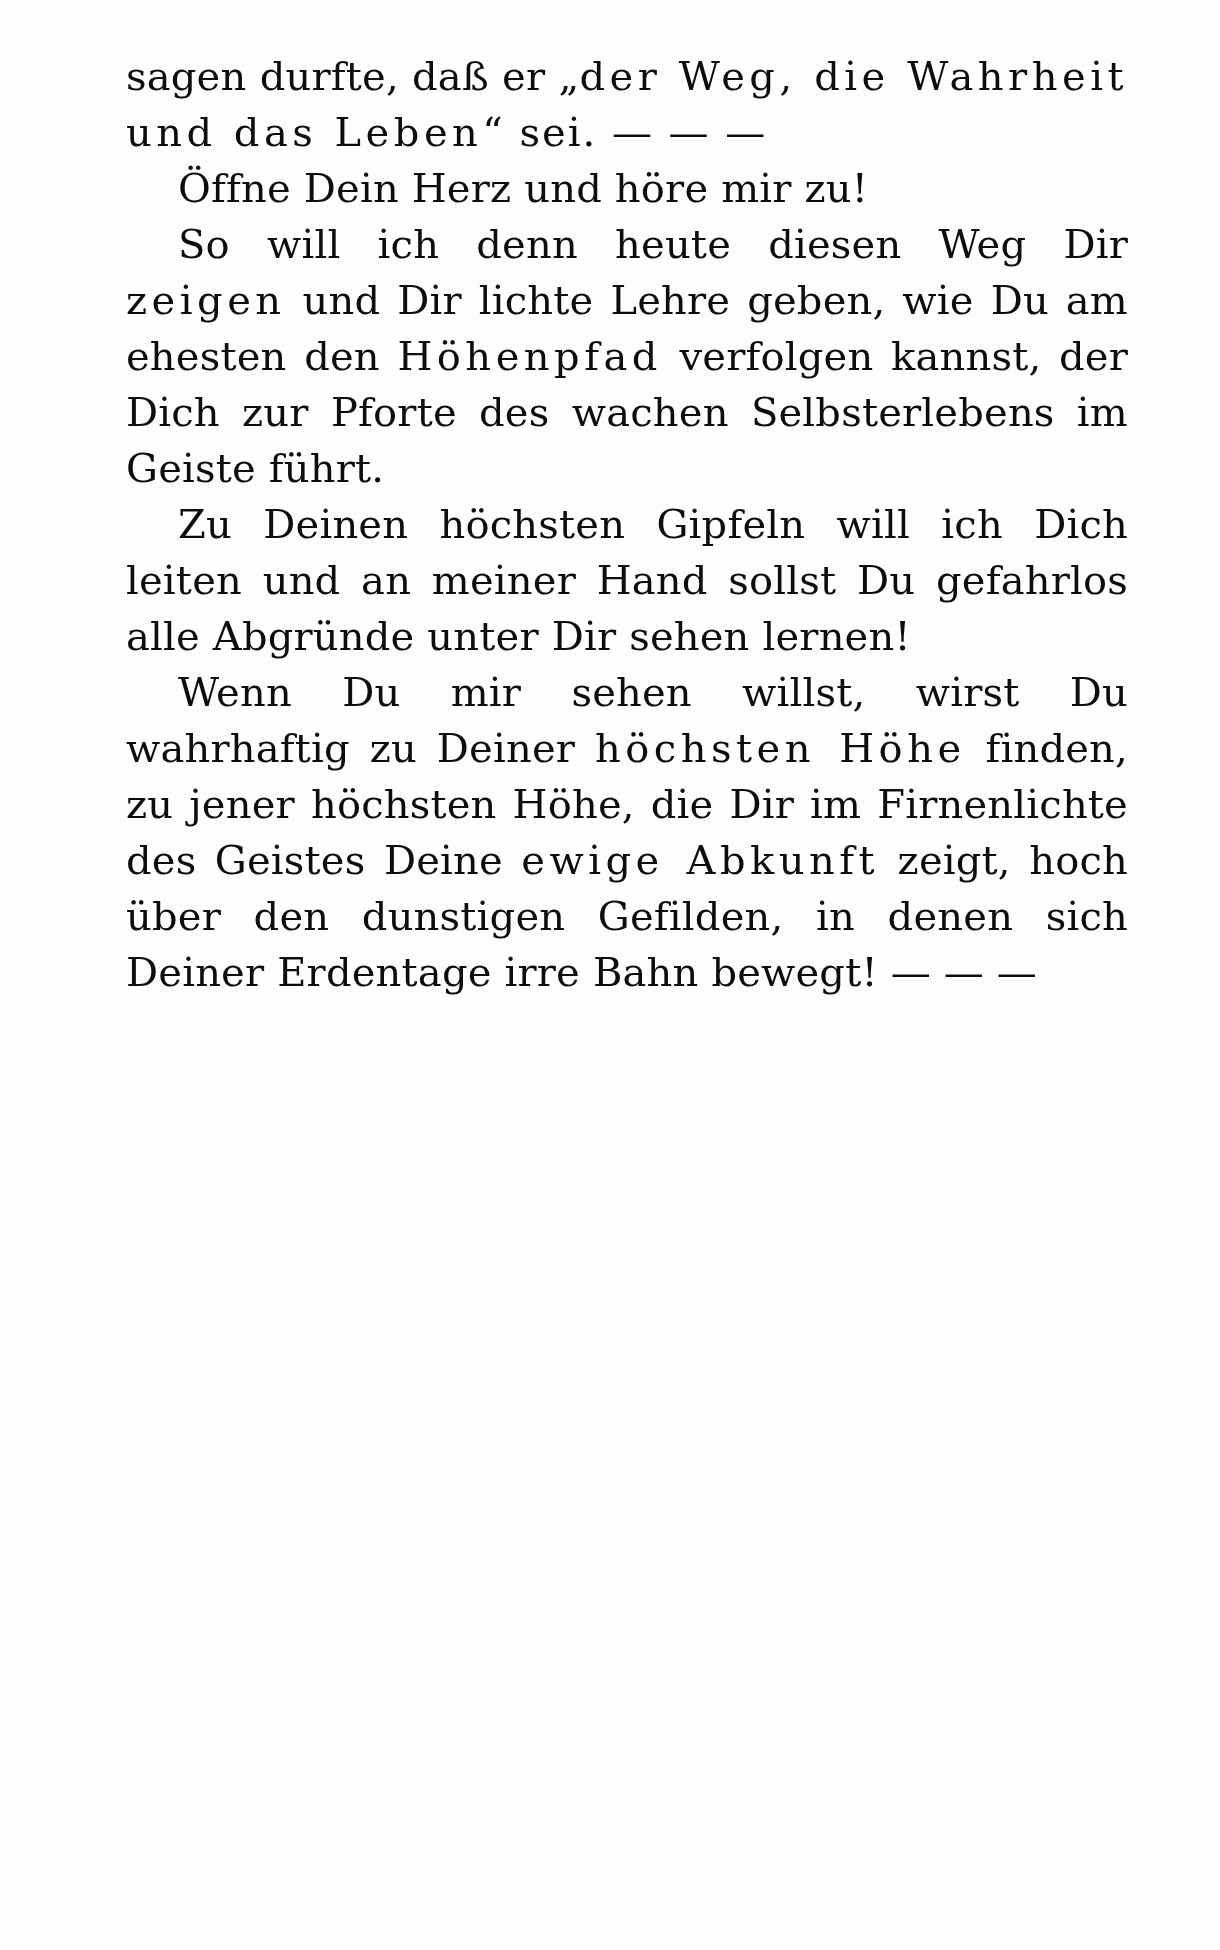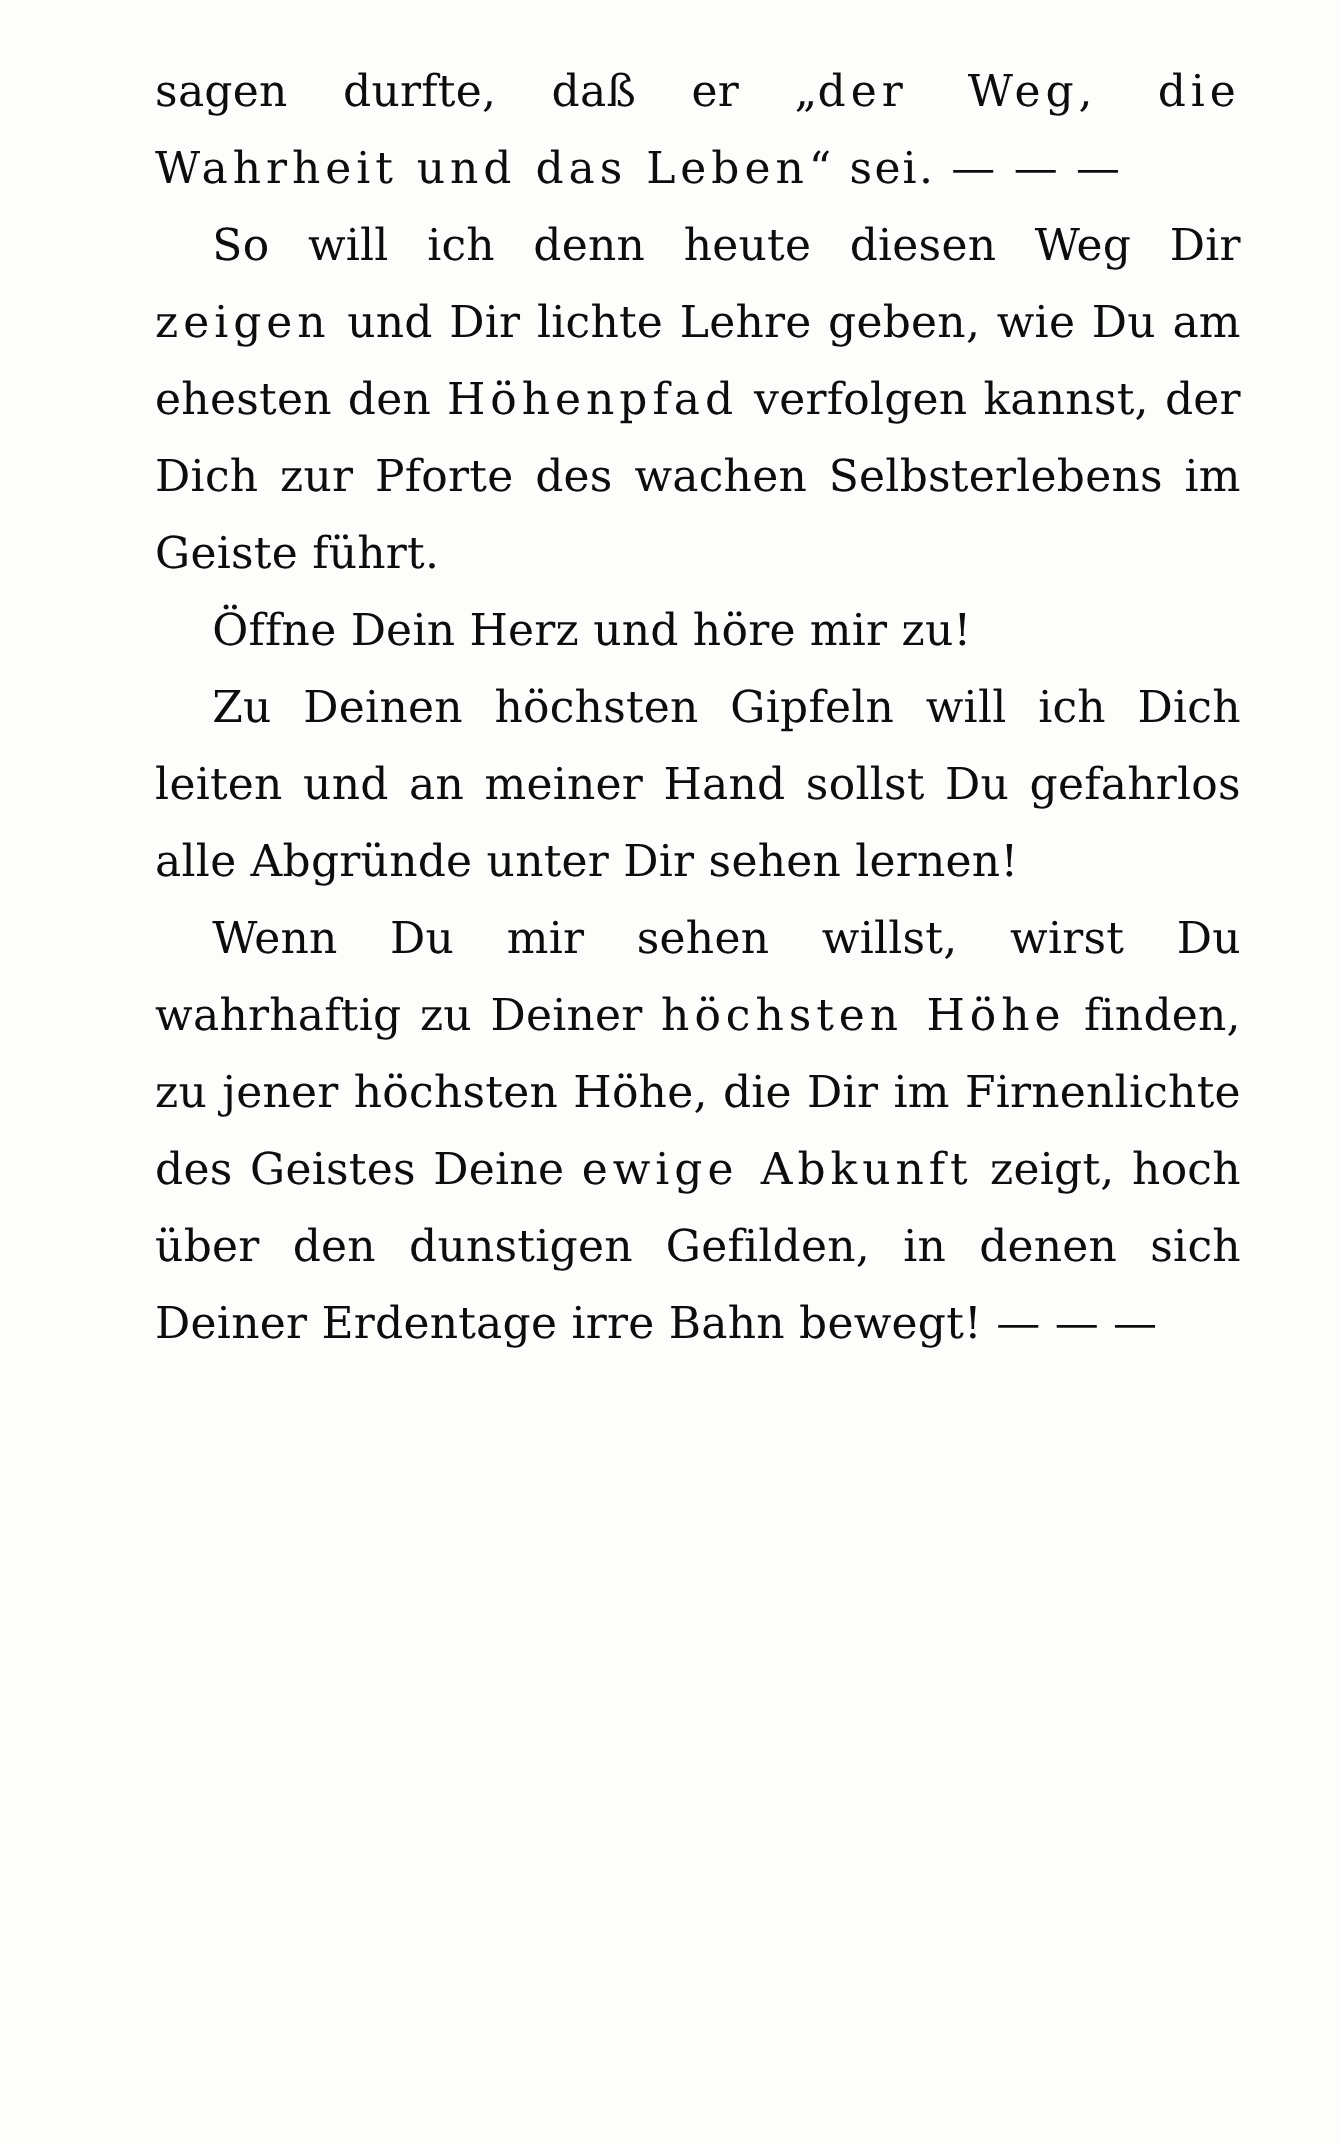--- a/index.html
+++ b/index.html
@@ -21,23 +21,23 @@
     height: 1950px;
     background: #fdfdfb;
   }
   .textblock {
     position: absolute;
     left: 126px;
     top: 48px;
     width: 1002px;
   }
   .para {
-    margin: 0 0 0 15px;
+    margin: 0 0 0 0;
     font-size: 40px;
-    line-height: 70px;
+    line-height: 56px;
     text-align: justify;
     text-justify: inter-word;
     letter-spacing: 0.2px;
   }
   .para.indent {
     text-indent: 52px;
   }
   .para.last-left {
     text-align: left;
   }
@@ -79,26 +79,26 @@
 <body>
 
 <div class="page">
 
   <div class="textblock">
 
     <p class="para">
       <span>sagen durfte, daß er „</span><span class="sp">der Weg, die Wahrheit und das Leben</span><span class="dashes">“ sei. — — —</span>
     </p>
 
+    <p class="para indent last-left">
+      <span>Öffne Dein Herz und höre mir zu!</span>
+    </p>
+
     <p class="para indent">
       <span>So will ich denn heute diesen Weg Dir </span><span class="sp">zeigen</span><span> und Dir lichte Lehre geben, wie Du am ehesten den </span><span class="sp">Höhenpfad</span><span> verfolgen kannst, der Dich zur Pforte des wachen Selbsterlebens im Geiste führt.</span>
-    </p>
-
-    <p class="para indent last-left">
-      <span>Öffne Dein Herz und höre mir zu!</span>
     </p>
 
 
 
     <p class="para indent">
       <span>Zu Deinen höchsten Gipfeln will ich Dich leiten und an meiner Hand sollst Du gefahrlos alle Abgründe unter Dir sehen lernen!</span>
     </p>
 
     <p class="para indent">
       <span>Wenn Du mir sehen willst, wirst Du wahrhaftig zu Deiner </span><span class="sp">höchsten Höhe</span><span> finden, zu jener höchsten Höhe, die Dir im Firnenlichte des Geistes Deine </span><span class="sp">ewige Abkunft</span><span> zeigt, hoch über den dunstigen Gefilden, in denen sich Deiner Erdentage irre Bahn bewegt! — — —</span>

